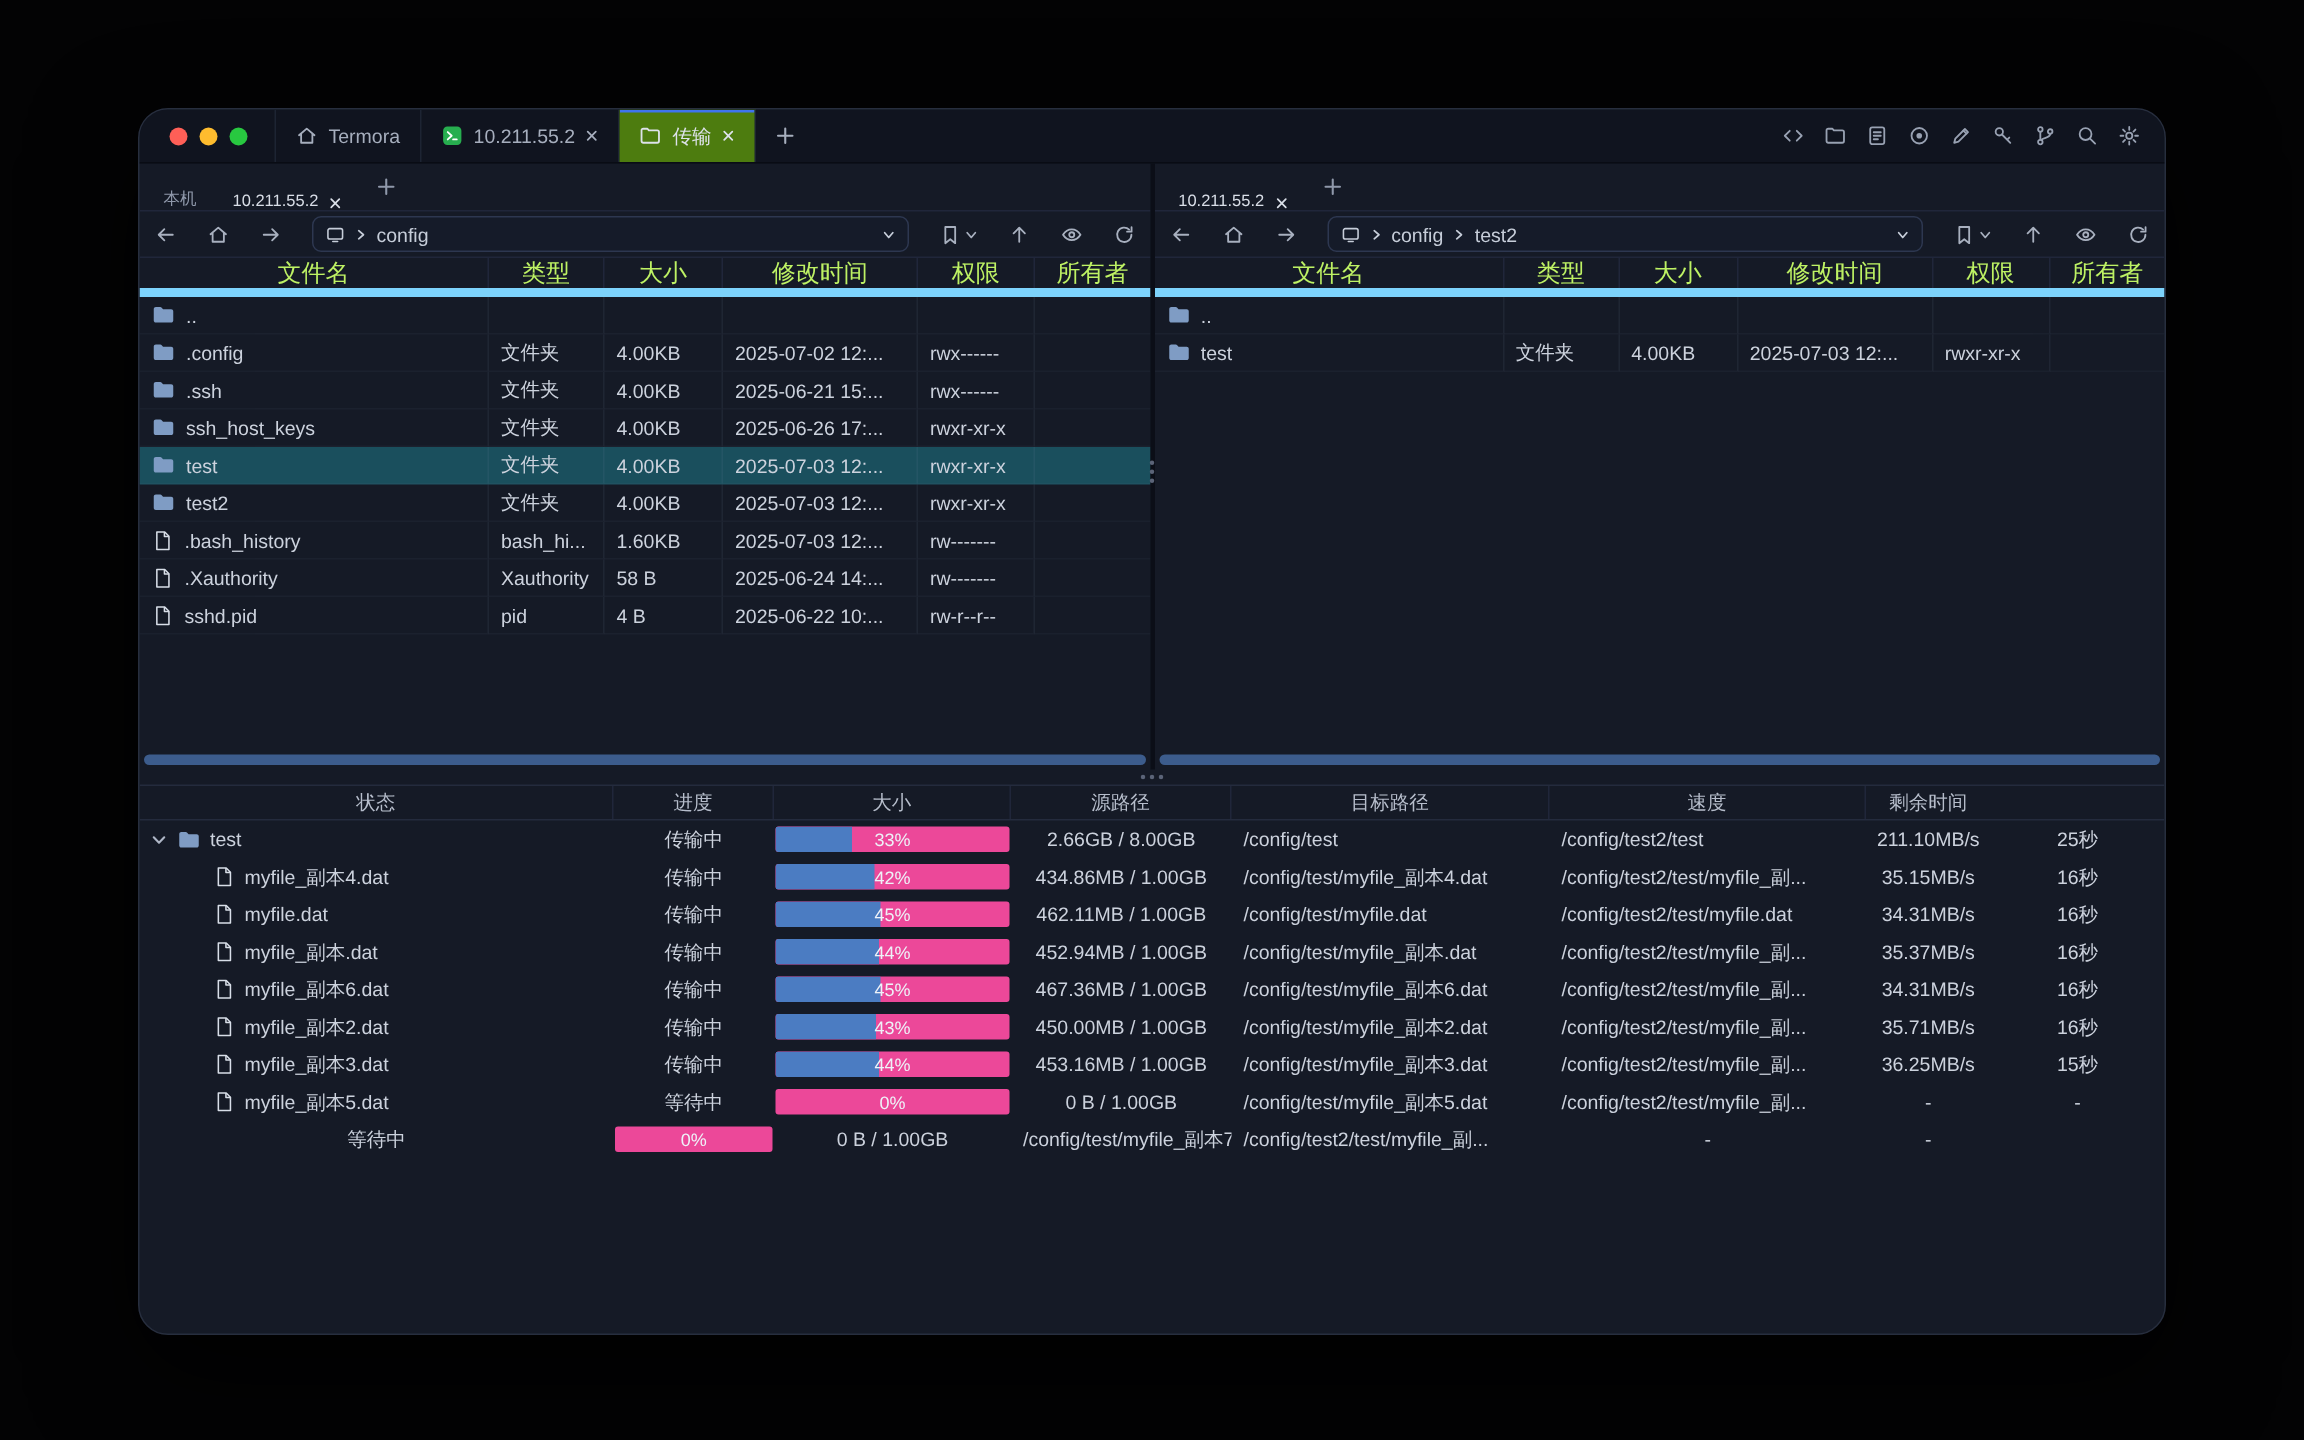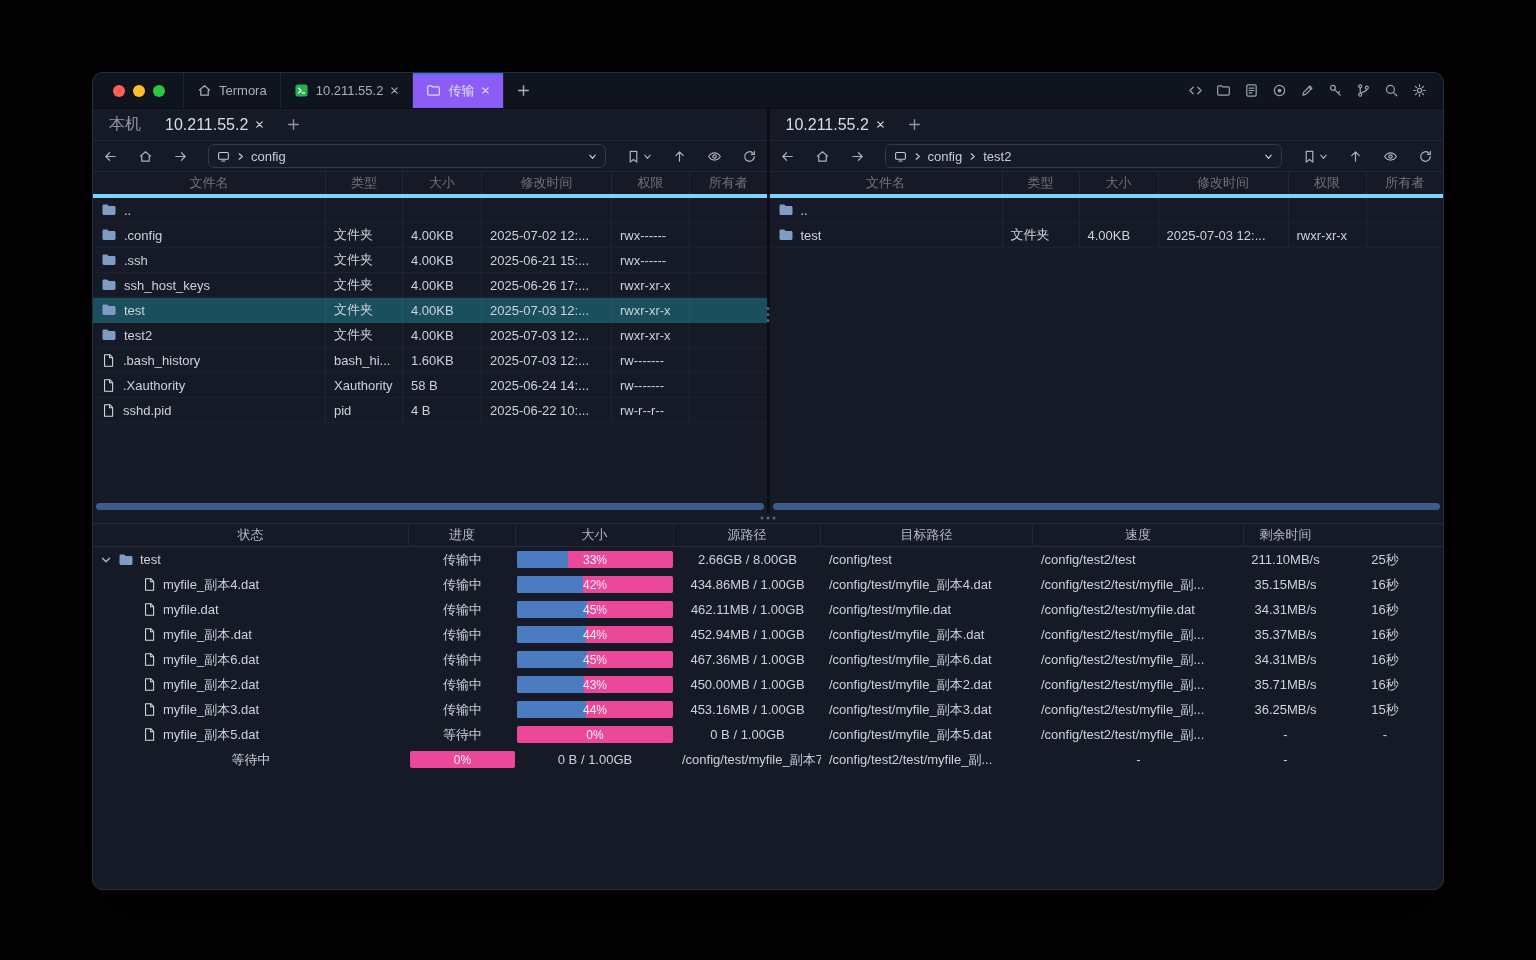--- a/index.html
+++ b/index.html
@@ -1,58 +1,58 @@
 <!DOCTYPE html>
 <html><head>
 <meta charset="utf-8">
 <style>
   *{margin:0;padding:0;box-sizing:border-box}
   html,body{width:1536px;height:960px;background:#030304;overflow:hidden;
     font-family:"Liberation Sans","DejaVu Sans",sans-serif;}
   .window{position:absolute;left:92px;top:72px;width:1352px;height:818px;
-    background:#151a26;border:1px solid #272e3e;border-radius:10px;overflow:hidden;
+    background:#151a26;border:1px solid #272e3e;border-radius:20px;overflow:hidden;
     box-shadow:0 24px 70px rgba(0,0,0,.85);display:flex;flex-direction:column}
 
   
   .titlebar{height:36px;flex:none;display:flex;align-items:stretch;background:#10141f;border-bottom:1px solid #090c14}
   .lights{display:flex;align-items:center;gap:8px;padding:0 18px 0 20px}
   .light{width:12px;height:12px;border-radius:50%;display:block}
   .light.red{background:#ff5f57}.light.yellow{background:#febc2e}.light.green{background:#28c840}
   .apptabs{display:flex;align-items:stretch}
   .apptab{display:flex;align-items:center;gap:7px;padding:0 13px;font-size:13px;color:#a6aebd;border-right:1px solid #1d2433}
   .apptab:first-child{border-left:1px solid #1d2433}
-  .apptab.active{background:#8b5cf6;color:#dde2ea;box-shadow:inset 0 2px 0 #3f74f0}
+  .apptab.active{background:#4d7c0f;color:#dde2ea;box-shadow:inset 0 2px 0 #3f74f0}
   .newtab{display:flex;align-items:center;padding:0 12px;color:#a6aebd}
   .actions{margin-left:auto;display:flex;align-items:center;gap:13px;padding-right:16px;color:#98a1b2}
 
   
   .ic{width:15px;height:15px;display:block;fill:none;stroke:currentColor;stroke-width:1.3;stroke-linecap:round;stroke-linejoin:round}
   .ic.xs{width:13px;height:13px}
   .ic.xxs{width:9px;height:9px}
   .fic{display:block;flex:none}
 
   
   .panels{display:flex;height:404px;flex:none;position:relative}
   .panel{flex:1;min-width:0;display:flex;flex-direction:column;position:relative}
   .vdivider{width:3px;background:#0b0e17;position:relative}
   .vgrip{position:absolute;left:50%;top:198px;transform:translateX(-50%);display:flex;flex-direction:column;gap:3px}
   .vgrip i,.hgrip i{width:3px;height:3px;border-radius:50%;background:#5b6478;display:block}
 
   .ptabs{height:32px;flex:none;display:flex;align-items:center;border-bottom:1px solid #20263a;padding:0 4px}
-  .ptab{display:flex;align-items:center;gap:7px;padding:0 12px;height:100%;font-size:16px;color:#8f98aa}
+  .ptab{display:flex;align-items:flex-end;gap:7px;padding:0 12px;height:100%;font-size:11px;color:#8f98aa}
   .ptab.active{color:#d9dee7}
   .pplus{padding:0 10px;color:#8f98aa;display:flex;align-items:center}
 
   .ptoolbar{height:31px;flex:none;display:flex;align-items:center;gap:20px;padding:0 10px;color:#a8b0bf;border-bottom:1px solid #20263a}
   .tbtn{display:flex;align-items:center;justify-content:center;color:#a8b0bf}
   .crumbbox{flex:1;height:24px;display:flex;align-items:center;gap:6px;padding:0 8px;border:1px solid #2d3750;border-radius:6px;background:#151b29;color:#c6cdd9;font-size:13px;min-width:0}
   .crumbbox .grow{margin-left:auto}
   .bmgroup{display:flex;align-items:center;gap:2px}
 
-  .fhead{display:grid;grid-template-columns:233px 77px 79px 130px 78px 1fr;height:26px;font-size:13px;color:#737373;border-bottom:4px solid #7dd3fc}
+  .fhead{display:grid;grid-template-columns:233px 77px 79px 130px 78px 1fr;height:26px;font-size:16px;color:#bef264;border-bottom:6px solid #7dd3fc}
   .fhead .hc,.thead .hc{display:flex;align-items:center;justify-content:center;border-right:1px solid #20263a;overflow:hidden;white-space:nowrap}
   .fhead .hc:last-child,.thead .hc:last-child{border-right:none}
   .frow{display:grid;grid-template-columns:233px 77px 79px 130px 78px 1fr;height:25px;font-size:13px;color:#ccd2dd}
   .frow.sel{background:#1a4f5d}
   .fc{display:flex;align-items:center;padding:0 8px;overflow:hidden;white-space:nowrap;border-right:1px solid rgba(125,140,170,.10);border-bottom:1px solid rgba(125,140,170,.06)}
   .fc:last-child{border-right:none}
   .fc.name{gap:7px}
   .hscroll{position:absolute;left:3px;right:3px;bottom:3px;height:7px;border-radius:4px;background:#3c5c8c}
 
   

